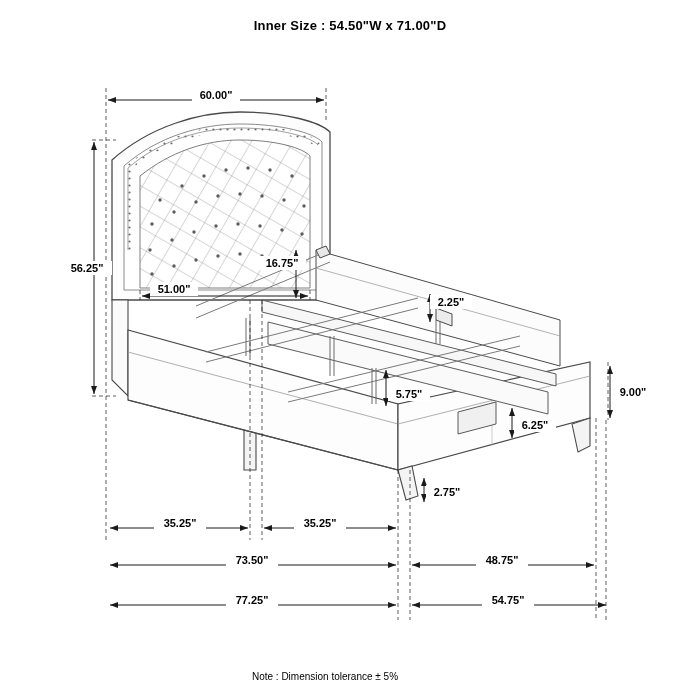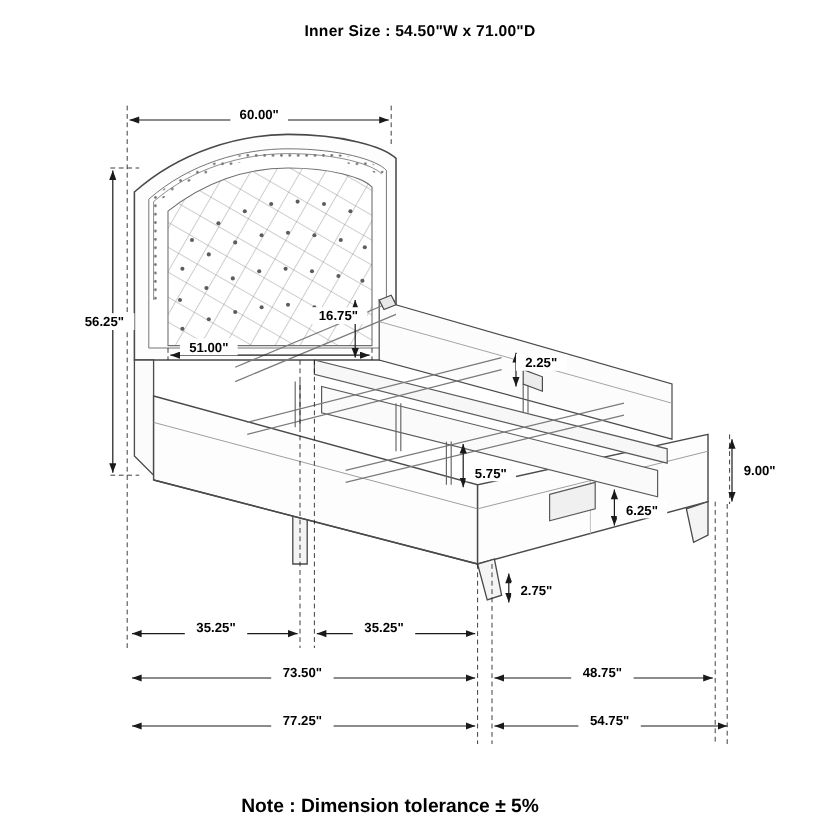--- a/index.html
+++ b/index.html
@@ -30,22 +30,22 @@
     font-size: 13px;
     font-weight: bold;
     letter-spacing: 0.2px;
   }
   .note {
     position: absolute;
     bottom: 18px;
     left: 0;
     width: 650px;
     text-align: center;
-    font-size: 16px;
-    font-weight: bold;
+    font-size: 10px;
+    font-weight: normal;
   }
   svg.diagram {
     position: absolute;
     left: 0;
     top: 0;
     width: 700px;
     height: 700px;
   }
   .dimlabel {
     font-family: "Liberation Sans", sans-serif;

